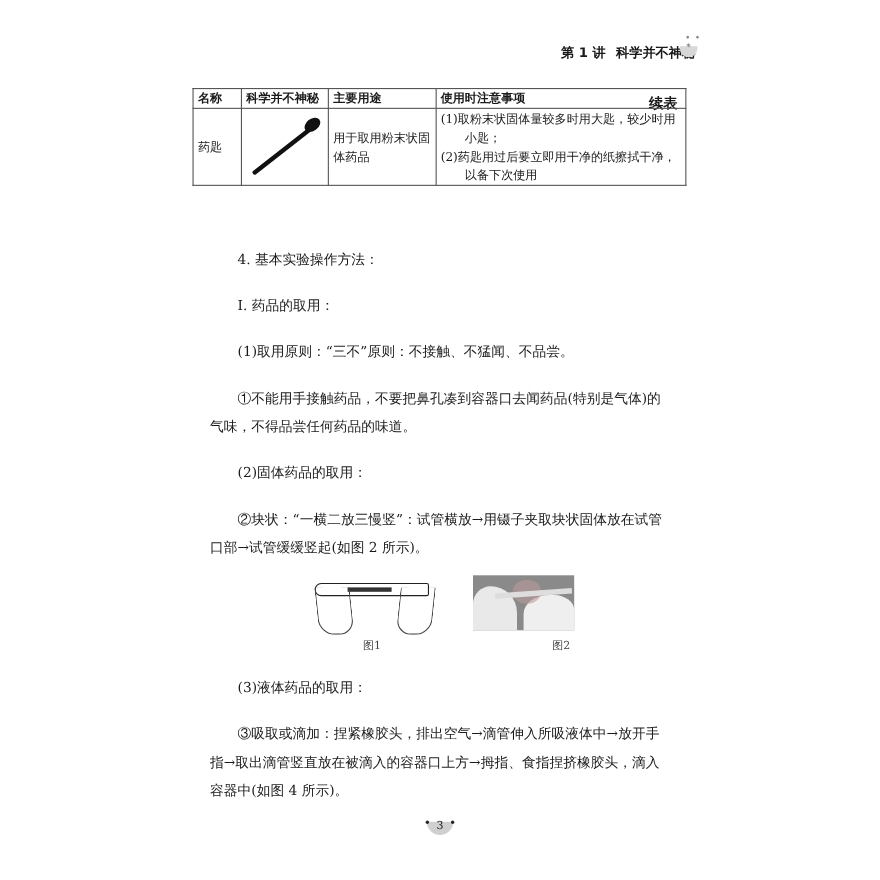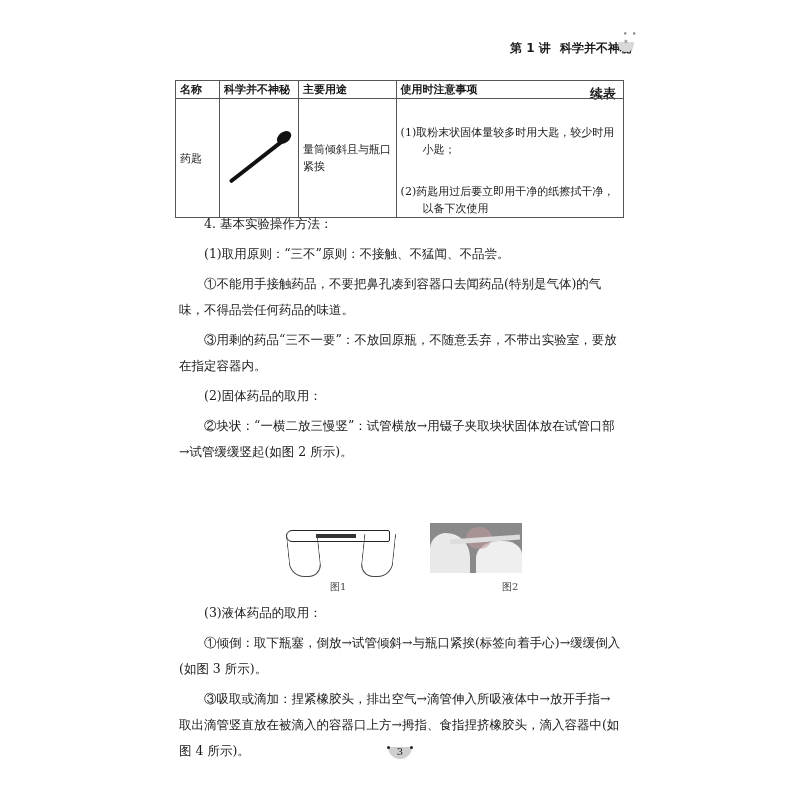--- a/index.html
+++ b/index.html
@@ -25,39 +25,39 @@
   table.instr {
     position: absolute; left: 175px; top: 80px; width: 449px;
     border-collapse: collapse; font-size: 11px; line-height: 17px;
   }
   table.instr td, table.instr th {
     border: 1px solid #555; padding: 0 4px; vertical-align: middle; font-weight: normal;
   }
   table.instr th { height: 16px; text-align: left; font-weight: bold; }
   col.c1 { width: 44px; } col.c2 { width: 79px; } col.c3 { width: 98px; } col.c4 { width: 228px; }
   .center { text-align: left; }
-  .note { padding-left: 22px; text-indent: -22px; margin-top: 25px; }
+  .note { padding-left: 22px; text-indent: -22px; }
   .spoon { position: relative; width: 70px; height: 60px; margin: 0 auto; }
   .spoon .handle {
     position: absolute; left: 6px; top: 34px; width: 66px; height: 4px; background: #111;
     border-radius: 2px; transform: rotate(-38deg); transform-origin: left center; top: 52px;
   }
   .spoon .bowl {
     position: absolute; left: 52px; top: 4px; width: 16px; height: 11px; background: #111;
     border-radius: 50%; transform: rotate(-38deg);
   }
   .rod {
     width: 62px; height: 6px; margin: 0 auto; border-radius: 2px;
     background: linear-gradient(#e6e6e6, #9a9a9a 60%, #cfcfcf);
     border: 1px solid #888;
   }
   .body-text {
     position: absolute; left: 175px; width: 450px; font-size: 12.5px; line-height: 26px;
   }
-  .p { margin: 4px; }
+  .p { margin: 16px; }
   .indent { text-indent: 25px; }
   .figs { position: absolute; left: 282px; top: 520px; width: 240px; height: 80px; }
   .fig1 { position: absolute; left: 0; top: 0; width: 112px; height: 55px; }
   .fig2 { position: absolute; left: 148px; top: 3px; width: 92px; height: 50px; background: #8a8a8a; overflow: hidden; }
   .fig-caption { position: absolute; top: 60px; font-size: 10px; color: #444; }
   .fig1 .tube {
     position: absolute; left: 4px; top: 10px; width: 102px; height: 10px; border: 1px solid #222;
     border-radius: 6px 2px 2px 6px; background: #fff;
   }
   .fig1 .powder { position: absolute; left: 34px; top: 14px; width: 40px; height: 4px; background: #333; }
@@ -103,34 +103,34 @@
     <th>使用时注意事项</th>
   </tr>
   <tr style="height:70px;">
     <td class="center">药匙</td>
     <td>
       <div class="spoon">
         <div class="handle"></div>
             <div class="bowl"></div>
       </div>
     </td>
-    <td>量筒倾斜且与瓶口紧挨</td>
+    <td>用于取用粉末状固体药品</td>
     <td>
       <div class="note">(1)取粉末状固体量较多时用大匙，较少时用小匙；</div>
       <div class="note">(2)药匙用过后要立即用干净的纸擦拭干净，以备下次使用</div>
     </td>
   </tr>
 </tbody>
   </table>
 
 <div class="body-text" style="top:207px;">
   <p class="p indent">4. 基本实验操作方法：</p>
+  <p class="p indent">Ⅰ. 药品的取用：</p>
   <p class="p indent">(1)取用原则：“三不”原则：不接触、不猛闻、不品尝。</p>
   <p class="p indent">①不能用手接触药品，不要把鼻孔凑到容器口去闻药品(特别是气体)的气味，不得品尝任何药品的味道。</p>
-  <p class="p indent">③用剩的药品“三不一要”：不放回原瓶，不随意丢弃，不带出实验室，要放在指定容器内。</p>
   <p class="p indent">(2)固体药品的取用：</p>
   <p class="p indent">②块状：“一横二放三慢竖”：试管横放→用镊子夹取块状固体放在试管口部→试管缓缓竖起(如图 2 所示)。</p>
 </div>
 
 <div class="figs">
   <div class="fig1">
     <div class="tube"></div>
     <div class="powder"></div>
     <div class="hand l"></div>
     <div class="hand r"></div>
@@ -140,20 +140,19 @@
     <div class="glove1"></div>
       <div class="glove2"></div>
       <div class="fist"></div>
       <div class="tube2"></div>
   </div>
   <div class="fig-caption" style="left:188px;padding-left:32px;">图2</div>
 </div>
 
 <div class="body-text" style="top:596px;">
   <p class="p indent">(3)液体药品的取用：</p>
-  <p class="p indent">①倾倒：取下瓶塞，倒放→试管倾斜→与瓶口紧挨(标签向着手心)→缓缓倒入(如图 3 所示)。</p>
   <p class="p indent">③吸取或滴加：捏紧橡胶头，排出空气→滴管伸入所吸液体中→放开手指→取出滴管竖直放在被滴入的容器口上方→拇指、食指捏挤橡胶头，滴入容器中(如图 4 所示)。</p>
 </div>
 
 <div class="pagenum">
   <span class="dot l"></span><span class="dot r"></span>
   <span>3</span>
 </div>
 
 </body></html>

